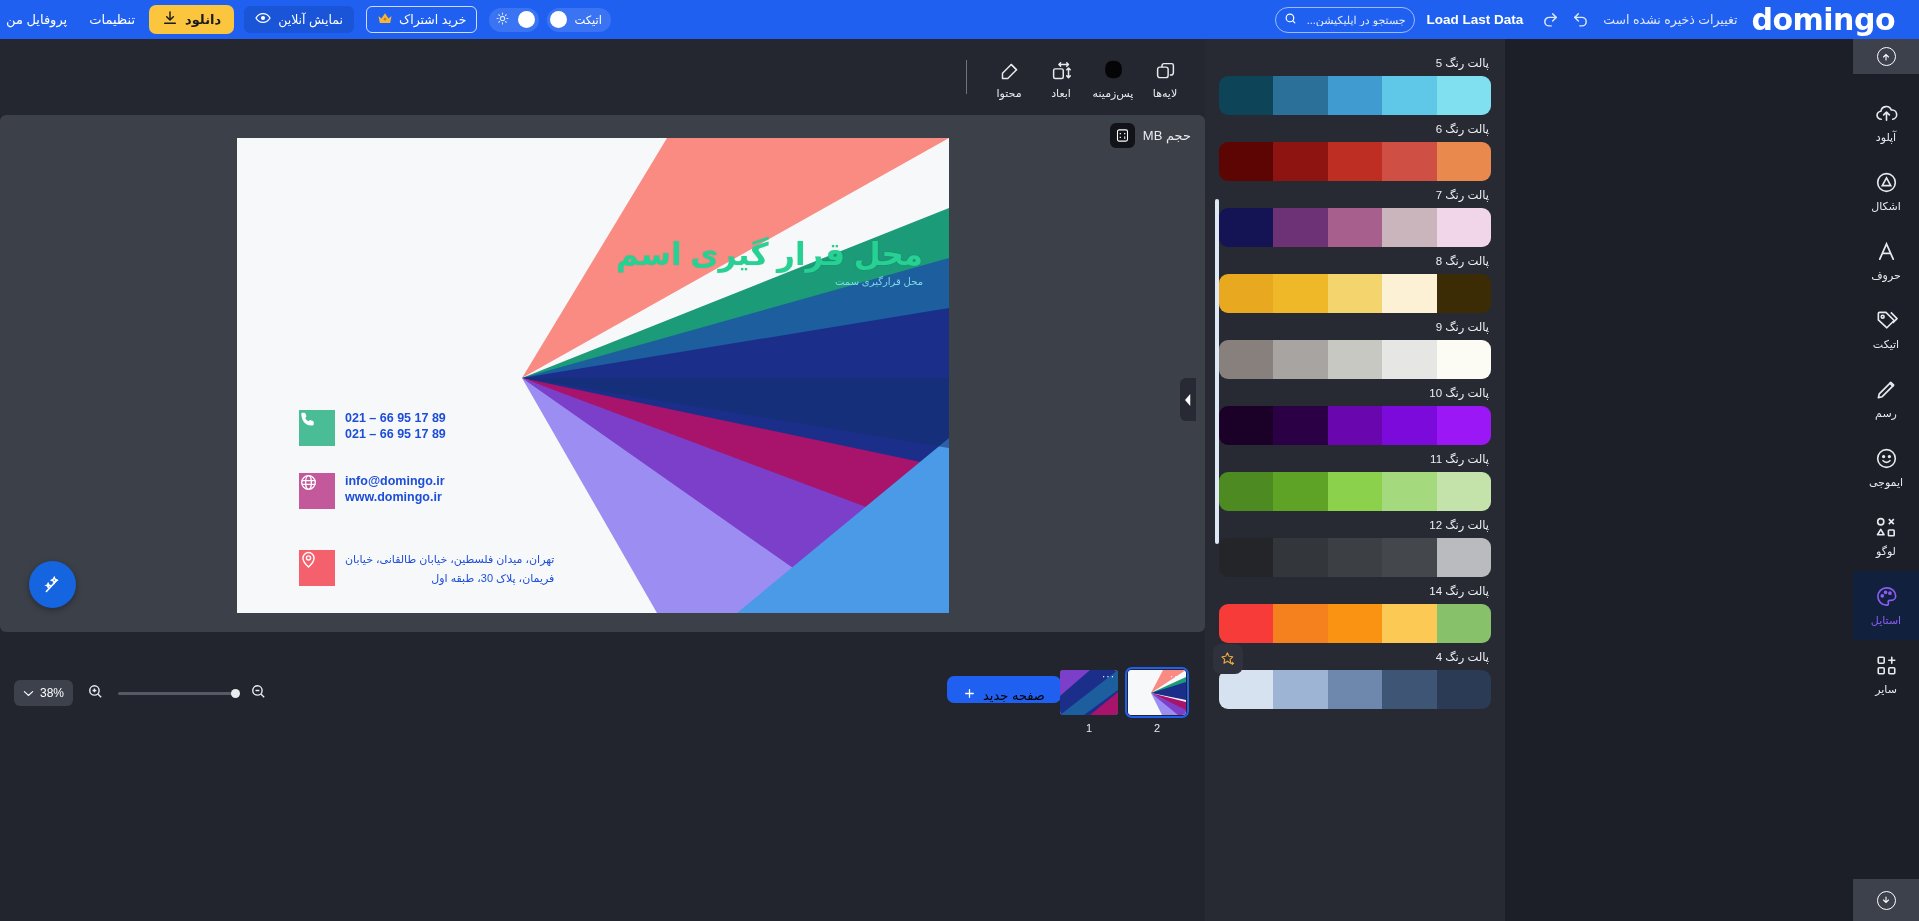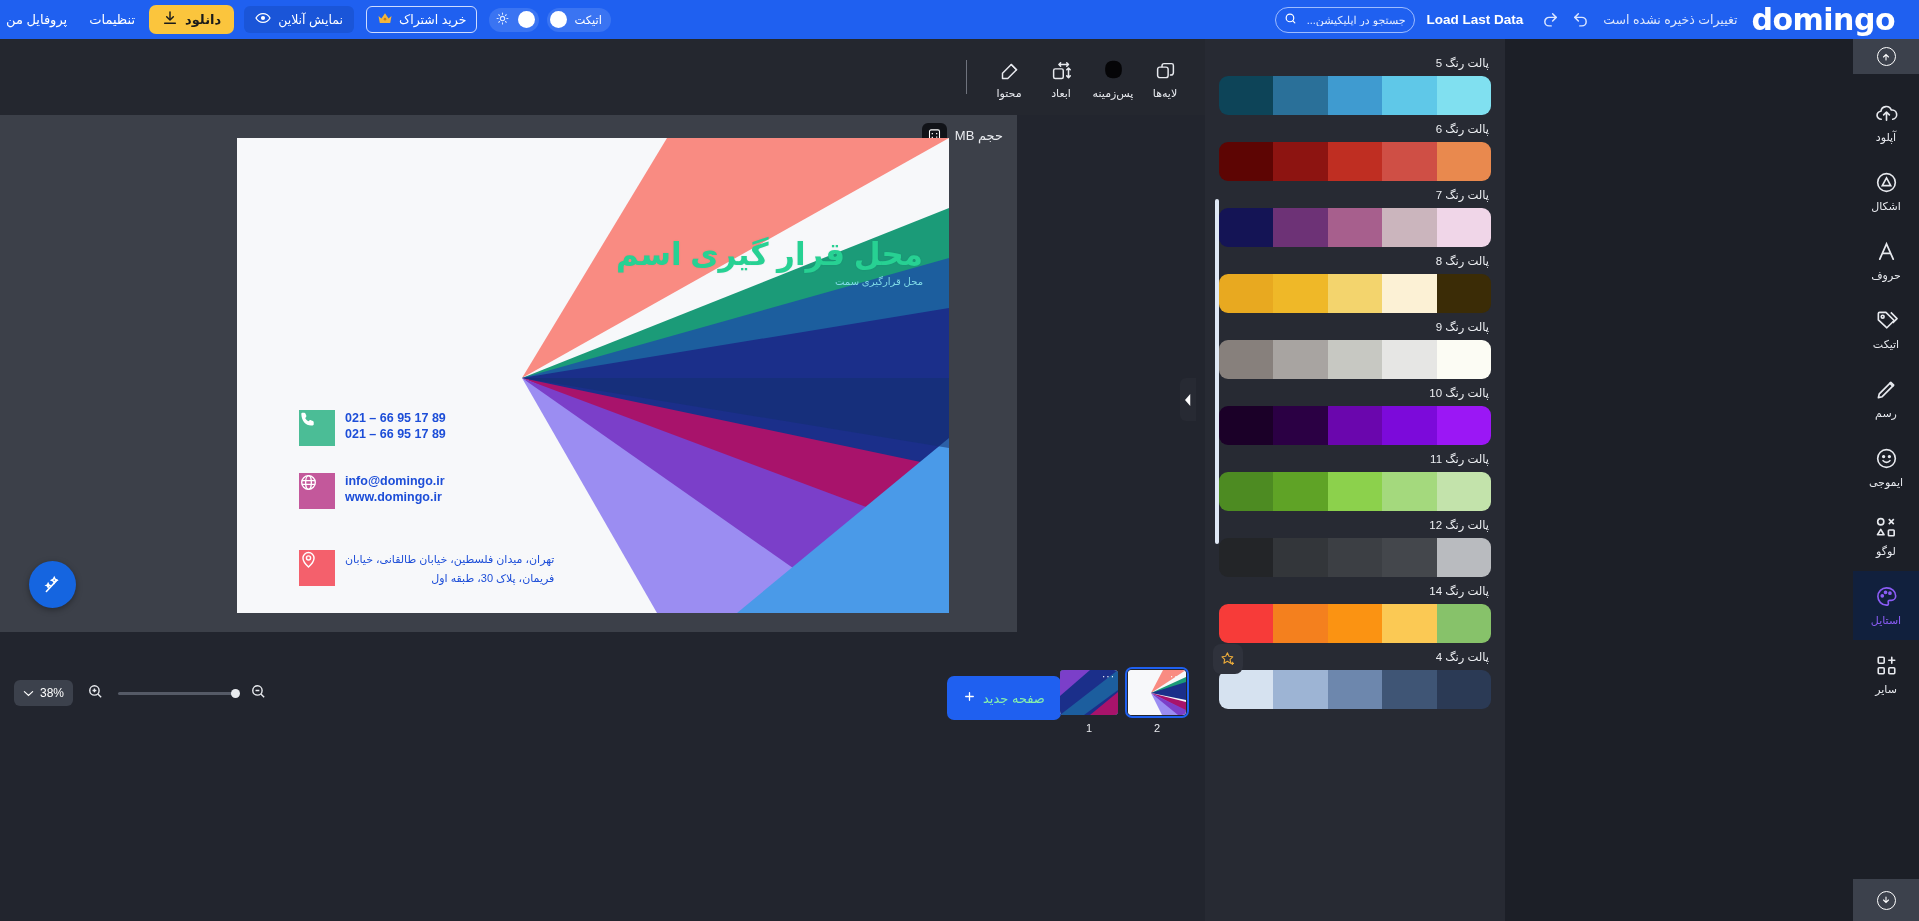--- a/index.html
+++ b/index.html
@@ -43,21 +43,21 @@
 
   
   .toolbar2{position:absolute;top:39px;left:0;width:1205px;height:76px;background:#24272f;
     display:flex;align-items:center;direction:rtl;padding-right:14px;}
   .tool{width:52px;display:flex;flex-direction:column;align-items:center;gap:5px;cursor:pointer;}
   .tool .ic{height:27px;display:flex;align-items:flex-end;justify-content:center;color:#e7e9ee;}
   .tool .tl{font-size:11px;color:#e7e9ee;}
   .tool-div{width:1px;height:34px;background:#6f737d;margin-right:16px;}
 
   
-  .stage{position:absolute;top:115px;left:0;width:1017px;height:517px;background:#3c4049;}
+  .stage{position:absolute;top:115px;left:0;width:1205px;height:517px;background:#3c4049;border-radius:6px;}
   .card{position:absolute;left:237px;top:23px;width:712px;height:475px;background:#f7f8fa;
     overflow:hidden;}
   .card svg{position:absolute;inset:0;}
   .cardname{position:absolute;right:26px;top:98px;color:#27d193;font-size:31px;font-weight:700;
     direction:rtl;text-shadow:0 0 2px rgba(0,0,0,.08);}
   .cardsub{position:absolute;right:26px;top:138px;color:#7fd9e6;font-size:10px;direction:rtl;text-align:right;}
   .crow{position:absolute;display:flex;align-items:flex-start;gap:10px;direction:ltr;}
   .cico{width:36px;height:36px;display:flex;align-items:center;justify-content:center;color:#fff;
     font-size:18px;flex:0 0 36px;}
   .ctxt{color:#1d4ed8;font-size:12.5px;line-height:1.28;font-weight:700;}
@@ -76,22 +76,22 @@
 
   
   .bottombar{position:absolute;top:632px;left:0;width:1205px;height:289px;background:#22252e;}
   .zoomrow{position:absolute;left:14px;top:48px;display:flex;align-items:center;gap:14px;direction:ltr;}
   .zoompill{height:26px;background:#3c414c;border-radius:6px;display:flex;align-items:center;
     gap:6px;padding:8px 9px;color:#fff;font-size:12px;cursor:pointer;}
   .zi{color:#e9ebef;font-size:15px;cursor:pointer;}
   .track{width:118px;height:3px;background:#555a66;border-radius:2px;position:relative;cursor:pointer;}
   .track .dot{position:absolute;right:-4px;top:-3px;width:9px;height:9px;border-radius:50%;background:#e9ebef;}
 
-  .newpage{position:absolute;left:947px;top:44px;height:44px;background:#1f60f0;border-radius:7px;
-    color:#86efac;font-size:13px;display:flex;align-items:center;gap:7px;padding:0 16px;cursor:pointer;direction:rtl;}
+  .newpage{position:absolute;left:947px;top:44px;height:27px;background:#1f60f0;border-radius:7px;
+    color:#000000;font-size:13px;display:flex;align-items:flex-end;gap:7px;padding:0 16px;cursor:pointer;direction:rtl;}
   .thumbs{position:absolute;left:1060px;top:38px;display:flex;gap:10px;direction:ltr;}
   .thumb{width:58px;}
   .thumb .tb{width:58px;height:45px;border-radius:4px;overflow:hidden;position:relative;background:#fff;}
   .thumb.sel .tb{outline:2px solid #1f60f0;outline-offset:1px;}
   .thumb .num{text-align:center;color:#e9ebef;font-size:11px;margin-top:7px;}
   .dots{position:absolute;right:3px;top:1px;color:#fff;font-size:10px;letter-spacing:1px;}
 
   
   .palpanel{position:absolute;top:39px;left:1205px;width:300px;height:882px;background:#272a33;
     overflow:hidden;padding:10px 14px 0 14px;direction:rtl;}

